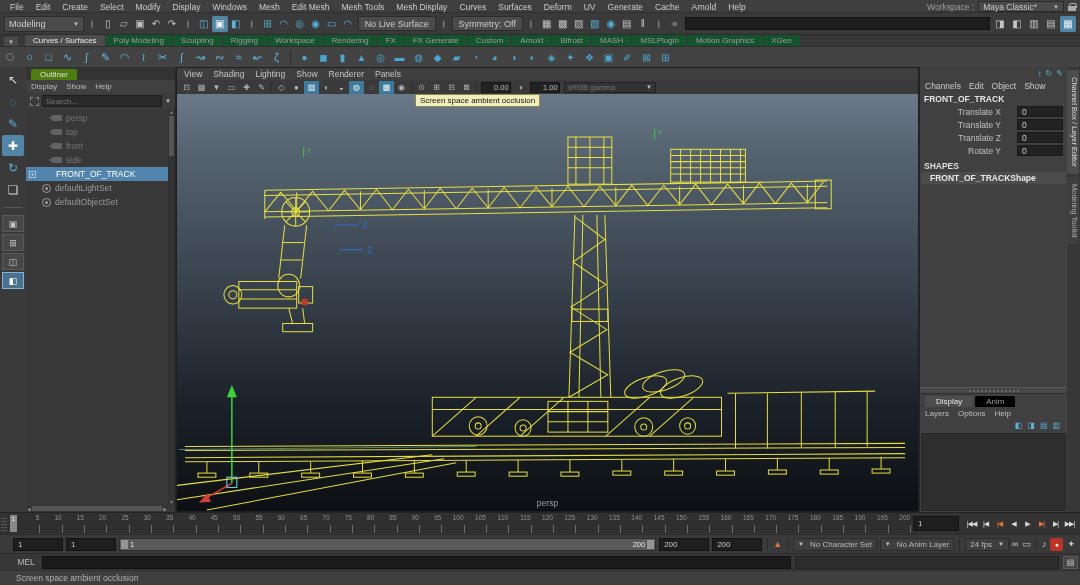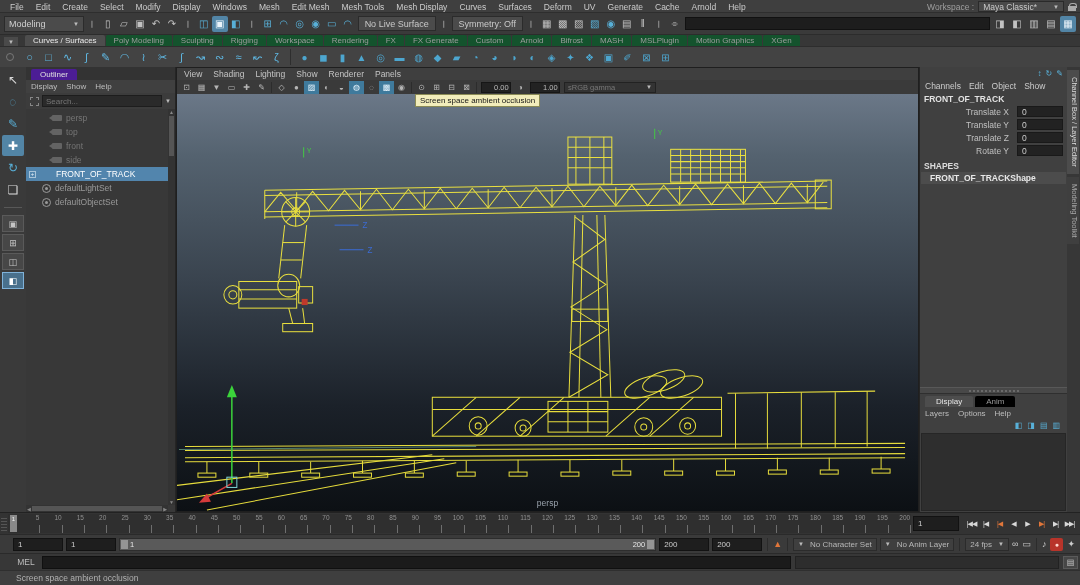--- a/index.html
+++ b/index.html
@@ -53,21 +53,21 @@
   .tool-btn { width:22px; height:21px; display:flex; align-items:center; justify-content:center; font-size:12px; color:#d8d8d8; border-radius:2px; }
   .tool-btn.teal { color:#58b0d8; }
   .tool-btn.active { background:#5285a6; color:#fff; }
   .tool-sep { width:18px; height:1px; background:#585858; margin:6px 0; }
   .layout-btn { width:22px; height:17px; border:1px solid #5a5a5a; background:#474747; display:flex; align-items:center; justify-content:center; font-size:9px; color:#c5c5c5; margin-bottom:2px; }
   .layout-btn.active { border-color:#7fb2d9; background:#49708c; color:#fff; }
 
   
   .outliner { width:150px; background:#3c3c3c; border-right:1px solid #252525; display:flex; flex-direction:column; flex:none; }
   .outliner-tab-row { height:13px; background:#333; display:flex; align-items:flex-end; padding-left:5px; }
-  .outliner-tab { background:#4c1d95; padding:1px 9px; font-size:8px; color:#e0e0e0; border-radius:2px 2px 0 0; }
+  .outliner-tab { background:#4d7c0f; padding:1px 9px; font-size:8px; color:#e0e0e0; border-radius:2px 2px 0 0; }
   .outliner-menus { height:13px; display:flex; align-items:center; padding:0 5px; font-size:8px; color:#bdbdbd; background:#404040; }
   .outliner-menus span { margin-right:9px; }
   .outliner-search { height:16px; display:flex; align-items:center; gap:3px; padding:1px 4px; background:#3c3c3c; }
   .filter-box { width:9px; height:9px; border:1px dashed #888; flex:none; }
   .search-input { flex:1; min-width:0; height:12px; background:#2a2a2a; border:1px solid #1d1d1d; color:#999; font-size:8px; padding:0 3px; }
   .outliner-body { flex:1; background:#383838; position:relative; overflow:hidden; }
   .outliner-list { padding-top:2px; }
   .orow { height:14px; display:flex; align-items:center; gap:4px; padding-left:16px; color:#9a9a9a; font-size:8.5px; position:relative; }
   .orow.lv2 { padding-left:26px; }
   .orow.dim { color:#757575; }
@@ -100,21 +100,21 @@
   .vp-canvas svg { position:absolute; inset:0; width:100%; height:100%; }
   .vp-tooltip { position:absolute; left:238px; top:0px; background:#f2edbb; color:#151515; border:1px solid #8a8a55; padding:1px 4px; font-size:8px; white-space:nowrap; z-index:5; }
   .persp-label { position:absolute; bottom:3px; left:50%; transform:translateX(-50%); color:#9aa3ad; font-size:8.5px; }
 
   
   .sidebar { width:148px; background:#404040; border-left:1px solid #252525; display:flex; flex-direction:column; flex:none; }
   .cb-corner { height:12px; display:flex; justify-content:flex-end; align-items:center; gap:4px; padding:0 4px; flex:none; }
   .cb-corner span { font-size:8px; }
   .cb-menus { height:13px; display:flex; align-items:center; gap:8px; padding:0 5px; font-size:8.5px; color:#cccccc; flex:none; }
   .cb-node { font-size:8.5px; font-weight:bold; color:#e2e2e2; padding:2px 4px 1px; flex:none; }
-  .cb-row { height:13px; display:flex; align-items:center; justify-content:flex-end; gap:8px; padding-right:4px; flex:none; }
+  .cb-row { height:13px; display:flex; align-items:center; justify-content:flex-end; gap:16px; padding-right:4px; flex:none; }
   .cb-label { color:#c0c0c0; font-size:8.5px; }
   .cb-value { width:46px; height:11px; background:#222; border:1px solid #191919; color:#cccccc; font-size:8.5px; display:flex; align-items:center; padding:0 4px; }
   .cb-shapes { font-size:8.5px; font-weight:bold; color:#dcdcdc; padding:4px 4px 1px; flex:none; }
   .cb-shape-row { height:12px; background:#4c4c4c; margin:0 1px; display:flex; align-items:center; padding-left:9px; font-size:8.5px; font-weight:bold; color:#e8e8e8; flex:none; }
   .cb-fill { flex:1; }
   .splitter { height:7px; background:#484848; border-top:1px solid #585858; border-bottom:1px solid #2f2f2f; display:flex; align-items:center; justify-content:center; flex:none; }
   .splitter i { width:50px; height:2px; background:repeating-linear-gradient(90deg,#6a6a6a 0 2px,transparent 2px 4px); }
   .layer-editor { height:118px; display:flex; flex-direction:column; flex:none; }
   .le-tabs { height:13px; display:flex; align-items:flex-end; gap:2px; padding-left:5px; flex:none; }
   .le-tab { padding:1px 11px; background:#000000; color:#999; font-size:8px; border-radius:2px 2px 0 0; }

